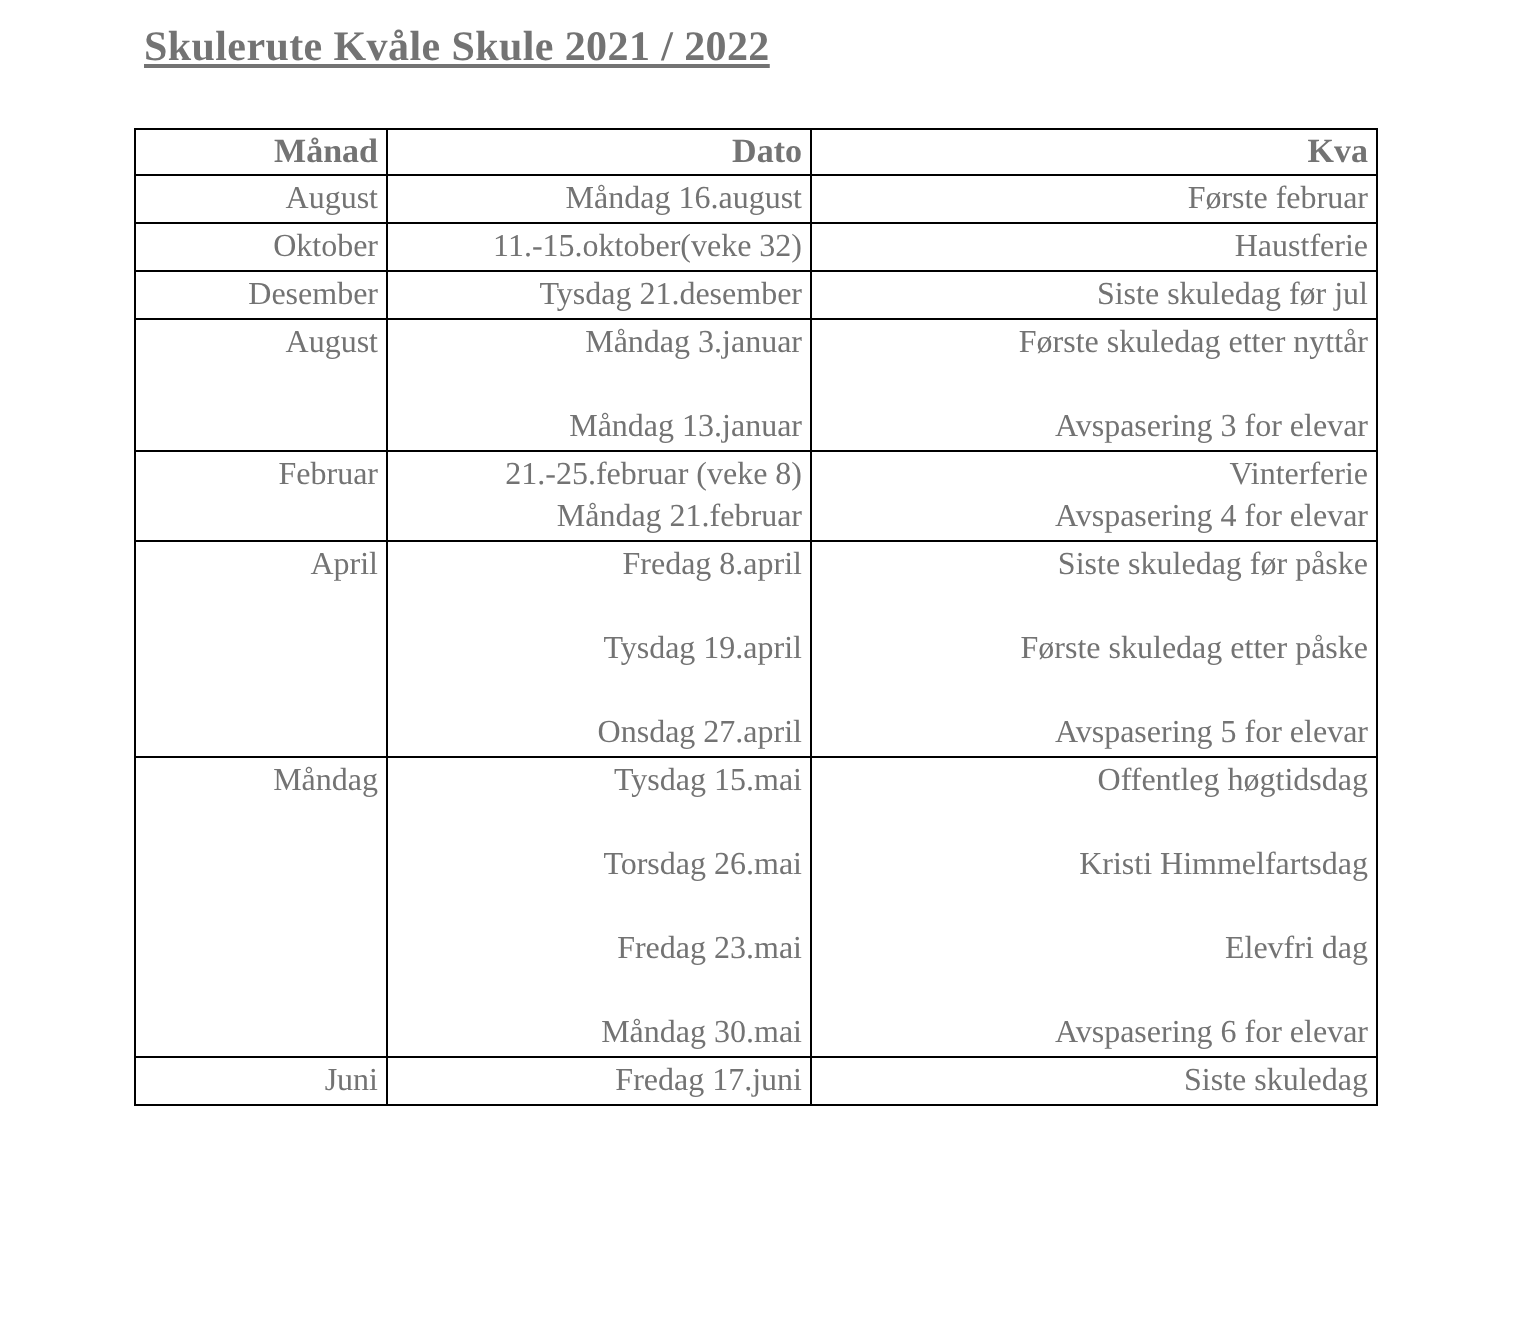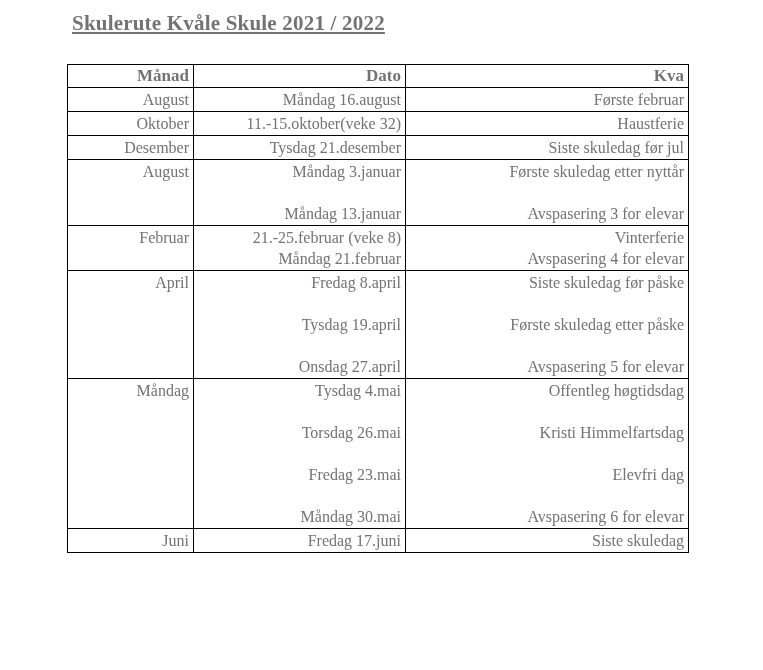--- a/index.html
+++ b/index.html
@@ -160,21 +160,21 @@
             <div class="line">Første skuledag etter påske</div>
             <div class="line">&nbsp;</div>
             <div class="line">Avspasering 5 for elevar</div>
           </td>
         </tr>
         <tr>
           <td>
             <div class="line">Måndag</div>
           </td>
           <td>
-            <div class="line">Tysdag 4.mai</div>
+            <div class="line">Tysdag 15.mai</div>
             <div class="line">&nbsp;</div>
             <div class="line">Torsdag 26.mai</div>
             <div class="line">&nbsp;</div>
             <div class="line">Fredag 23.mai</div>
             <div class="line">&nbsp;</div>
             <div class="line">Måndag 30.mai</div>
           </td>
           <td>
             <div class="line">Offentleg høgtidsdag</div>
             <div class="line">&nbsp;</div>

